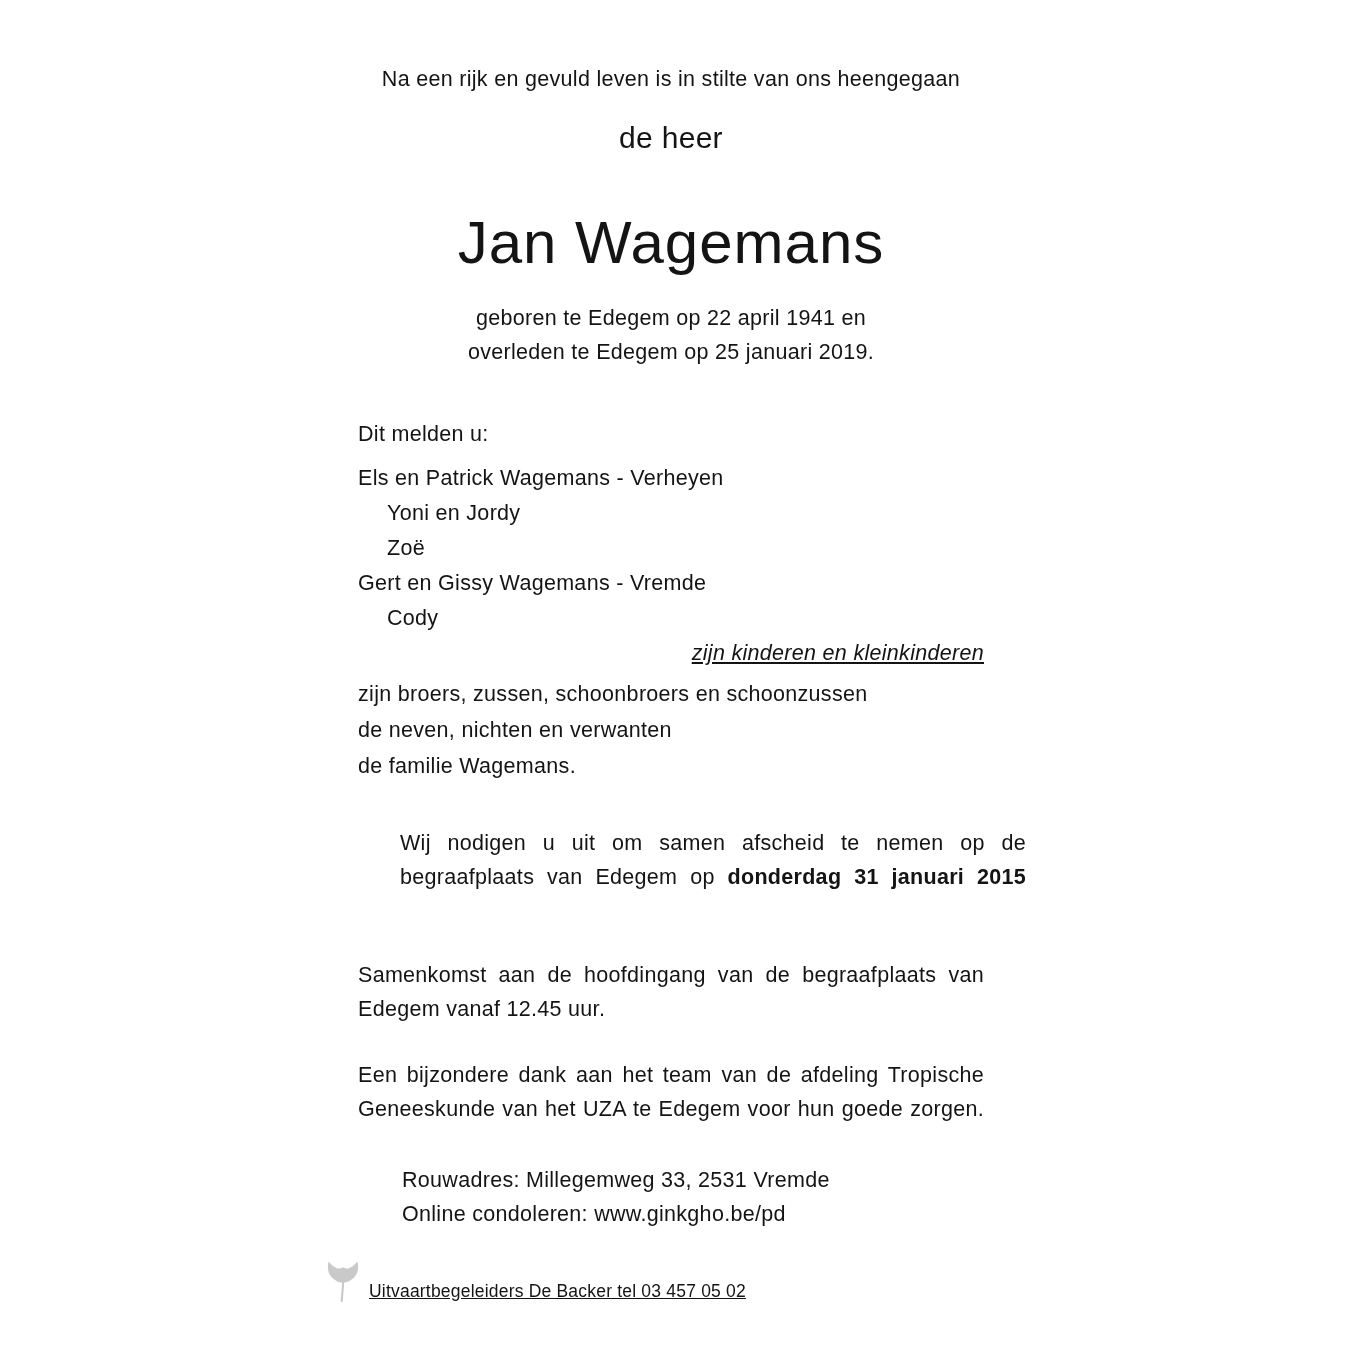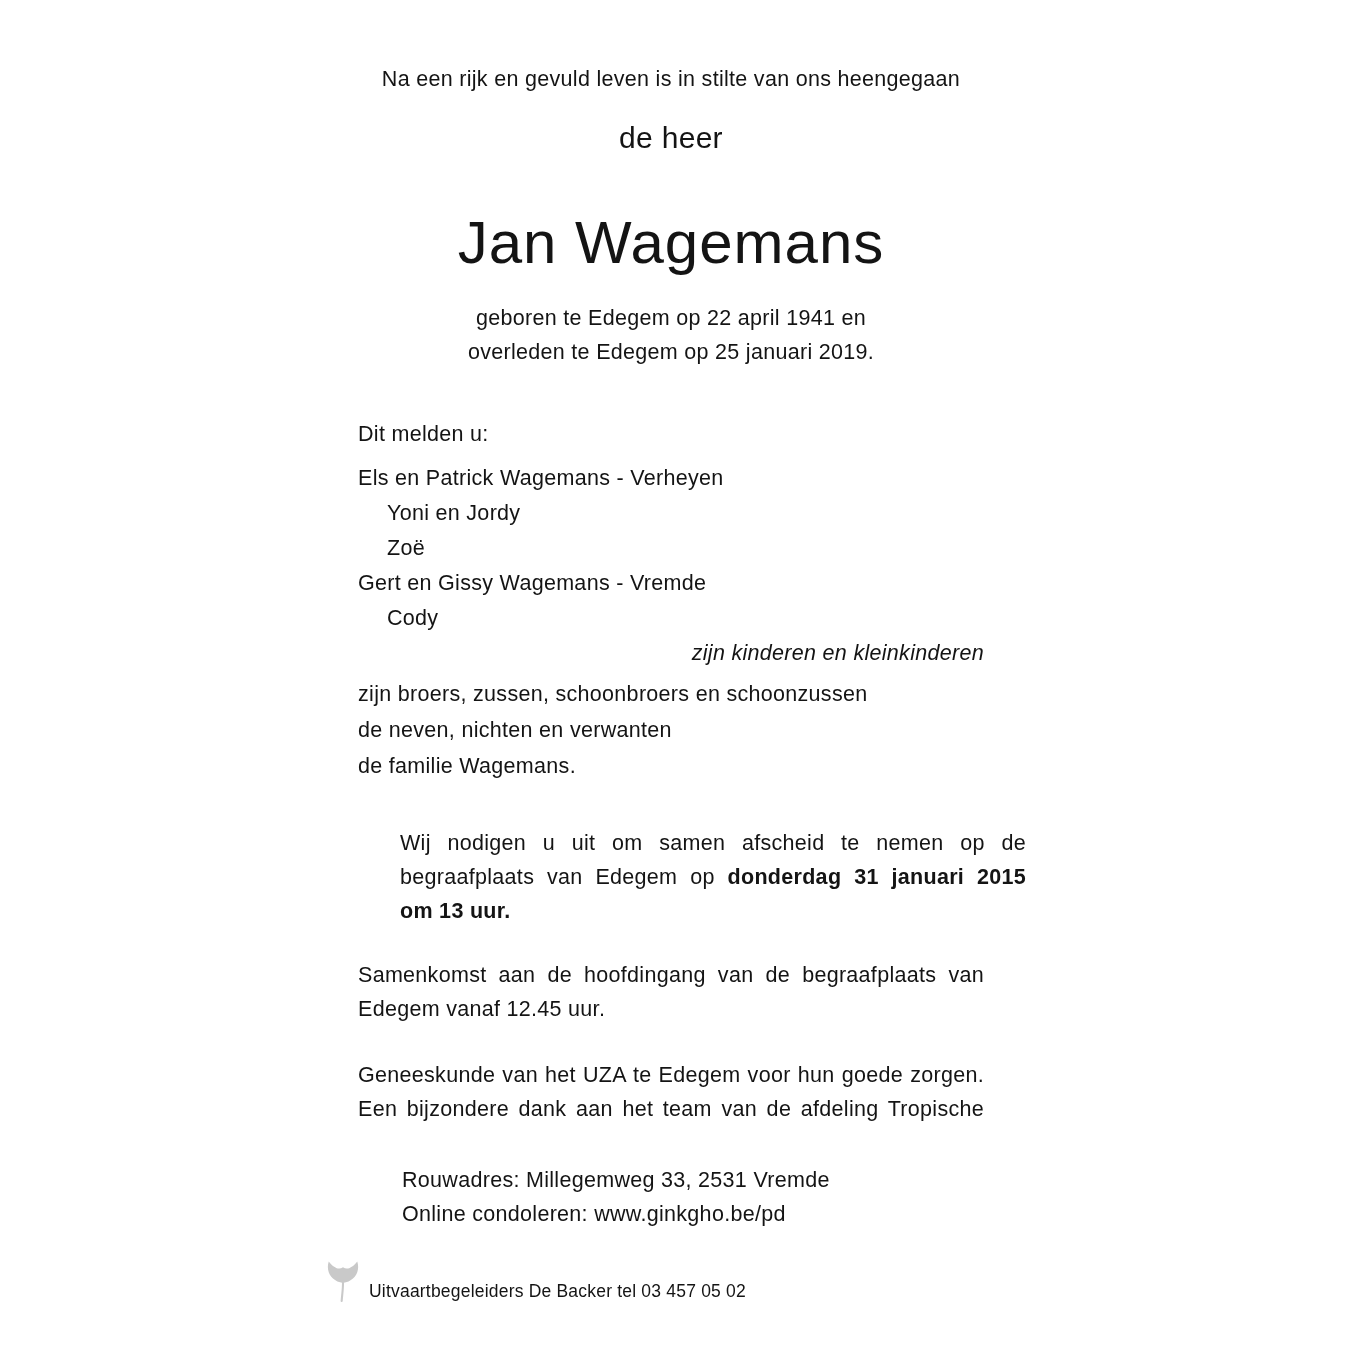--- a/index.html
+++ b/index.html
@@ -21,37 +21,38 @@
     letter-spacing: 0.3px;
   }
   .center { text-align: center; }
   .intro       { top: 62px;  }
   .salutation  { top: 118px; font-size: 30px; line-height: 40px; }
   .deceased    { top: 208px; font-size: 60px; line-height: 70px; letter-spacing: 1px; }
   .birthdeath  { top: 301px; }
   .announce    { top: 417px; }
   .family      { top: 461px; line-height: 35px; }
   .family .indent { padding-left: 29px; }
-  .childrennote{ top: 636px; text-align: right; font-style: italic; }
+  .childrennote{ top: 636px; text-align: right; font-style: italic; text-decoration: underline; }
   .relatives   { top: 676px; line-height: 36px; }
   .invite      { top: 826px; margin-left: 42px; }
   .gathering   { top: 958px; }
   .thanks      { top: 1058px; }
   .address     { top: 1163px; margin-left: 44px; }
   .jline { text-align: justify; text-align-last: justify; }
   .b { font-weight: bold; }
   .footer {
     position: absolute;
     top: 1258px;
     left: 0;
     width: 1070px;
     display: flex;
     justify-content: center;
     align-items: flex-end;
     gap: 7px;
+    text-decoration: underline;
   }
   .footer-text {
     font-size: 17.5px;
     line-height: 22px;
     letter-spacing: 0.2px;
     padding-bottom: 2px;
   }
   .leaf { display: block; }
 </style>
 </head>
@@ -82,31 +83,30 @@
 
 <div class="block relatives">
   <div>zijn broers, zussen, schoonbroers en schoonzussen</div>
   <div>de neven, nichten en verwanten</div>
   <div>de familie Wagemans.</div>
 </div>
 
 <div class="block invite">
   <div class="jline">Wij nodigen u uit om samen afscheid te nemen op de</div>
   <div class="jline"><span>begraafplaats van Edegem op </span><span class="b">donderdag 31 januari 2015</span></div>
-  <div><span class="b">om 13 uur.</span></div>
 </div>
 
 <div class="block gathering">
   <div class="jline">Samenkomst aan de hoofdingang van de begraafplaats van</div>
   <div>Edegem  vanaf 12.45 uur.</div>
 </div>
 
 <div class="block thanks">
+  <div class="jline">Een bijzondere dank aan het team van de afdeling Tropische</div>
   <div class="jline">Geneeskunde van het UZA te Edegem voor hun goede zorgen.</div>
-  <div class="jline">Een bijzondere dank aan het team van de afdeling Tropische</div>
 </div>
 
 <div class="block address">
   <div>Rouwadres: Millegemweg 33, 2531 Vremde</div>
   <div>Online condoleren: www.ginkgho.be/pd</div>
 </div>
 
 <div class="footer">
   <span>
     <svg class="leaf" width="38" height="46" viewBox="0 0 40 48" xmlns="http://www.w3.org/2000/svg">

